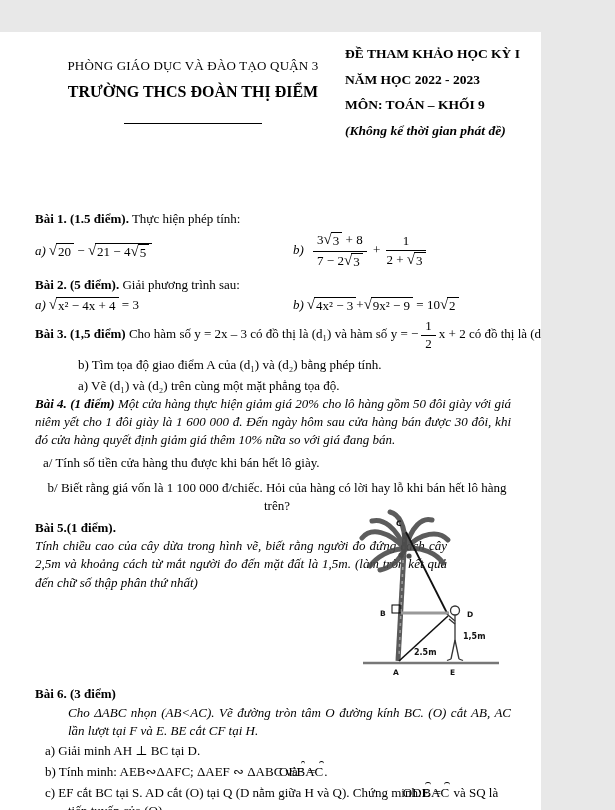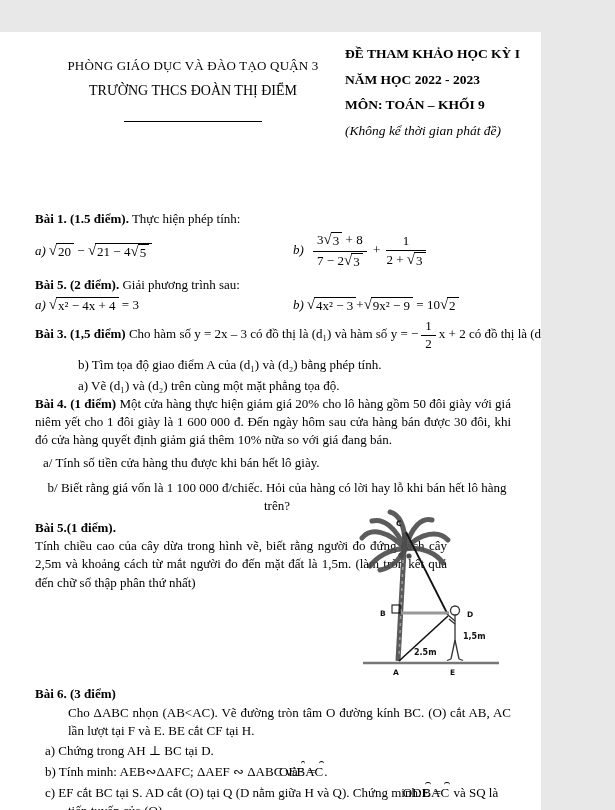--- a/index.html
+++ b/index.html
@@ -9,25 +9,25 @@
     background:#ffffff;
     font-family:"Liberation Serif","DejaVu Serif",serif;
     color:#000;
     overflow:hidden;
     margin-top:32px;
   }
   
   .header{position:relative;height:158px;}
   .header-left{position:absolute;left:38px;top:26px;width:310px;text-align:center;}
   .header-left .dept{font-size:13px;letter-spacing:.2px;}
-  .header-left .school{font-size:14px;font-weight:normal;margin-top:9px;}
+  .header-left .school{font-size:16px;font-weight:bold;margin-top:9px;}
   .header-rule{width:138px;border-bottom:1.6px solid #000;margin:22px auto 0;}
   .header-right{position:absolute;left:345px;top:14px;font-size:13.5px;font-weight:bold;}
   .header-right div{margin-bottom:9.5px;white-space:nowrap;}
-  .header-right .note{font-weight:normal;font-style:italic;}
+  .header-right .note{font-weight:bold;font-style:italic;}
   
   .content{margin:20px 30px 0 35px;font-size:13px;line-height:1.4;}
   b.ptitle{font-weight:bold;}
   .phead{margin:0 0 2px 0;}
   .frow{display:flex;align-items:center;margin:2px 0 4px 0;}
   .fa{width:258px;}
   .fb{flex:1;}
   .flabel{font-style:italic;margin-right:3px;}
   
   .sqrt{display:inline-flex;align-items:flex-start;white-space:nowrap;}
@@ -35,21 +35,21 @@
   .sqrt .rad{border-top:1.2px solid #000;padding:0 3px 0 2px;line-height:1.25;}
   
   .frac{display:inline-flex;flex-direction:column;vertical-align:middle;text-align:center;margin:0 3px;line-height:1.15;}
   .frac .num{border-bottom:1.2px solid #000;padding:0 4px 1px;}
   .frac .den{padding-top:1px;font-family:Liberation Serif, serif;}
   
   .hat{position:relative;display:inline-block;padding:2px 1px 0;}
   .hat::before{content:"";position:absolute;left:0;right:0;top:0;height:5px;
     border-top:1.3px solid #000;border-radius:50% 50% 0 0;}
   
-  .just{text-align:justify;}
+  .just{text-align:justify;font-style:italic;}
   .sub-ind{margin-left:43px;}
   .hang{padding-left:33px;text-indent:-23px;margin:1px 0;}
   .ind{padding-left:33px;}
   .nowrap-line{white-space:nowrap;}
   
   .bai5{position:relative;min-height:166px;margin-top:2px;}
   .bai5 .ptext{width:412px;}
   .fig{position:absolute;right:-18px;top:-10px;}
   .fig text{font-family:"DejaVu Sans",sans-serif;font-size:7.5px;font-weight:bold;fill:#111;}
   .fig .dim{font-size:8px;}
@@ -109,21 +109,21 @@
         <span class="frac">
           <span class="num">1</span>
           <span class="den"><span>2 + </span><span class="sqrt">
                 <span class="sign">√</span>
                 <span class="rad">3</span>
               </span></span>
         </span>
       </div>
     </div>
 
-    <p class="phead"><b class="ptitle">Bài 5. (2 điểm).</b> <span>Giải phương trình sau:</span></p>
+    <p class="phead"><b class="ptitle">Bài 2. (5 điểm).</b> <span>Giải phương trình sau:</span></p>
     <div class="frow">
       <div class="fa">
         <span class="flabel">a)</span><span class="sqrt">
             <span class="sign">√</span>
             <span class="rad">x² − 4x + 4</span>
           </span>
         <span>= 3</span>
       </div>
       <div class="fb">
         <span class="flabel">b)</span><span class="sqrt">
@@ -203,21 +203,21 @@
         <text x="34" y="166">A</text>
         <text x="91" y="166">E</text>
 
         <text class="dim" x="55" y="146">2.5m</text>
         <text class="dim" x="104" y="130">1,5m</text>
       </svg>
     </div>
 
     <p class="phead" style="margin-bottom:1px;"><b class="ptitle">Bài 6. (3 điểm)</b></p>
     <div class="ind just">Cho ΔABC nhọn (AB&lt;AC). Vẽ đường tròn tâm O đường kính BC. (O) cắt AB, AC lần lượt tại F và E. BE cắt CF tại H.</div>
-    <div class="hang">a) Chứng trong AH ⊥ BC tại D.</div>
+    <div class="hang">a) Giải minh AH ⊥ BC tại D.</div>
     <div class="hang">
       <span>b) Tính minh: AEB∾ΔAFC; ΔAEF ∾ ΔABC và </span><span class="hat">OEF</span><span> = </span><span class="hat">BAC</span><span>.</span>
     </div>
     <div class="hang">
       <span>c) EF cắt BC tại S. AD cắt (O) tại Q (D nằm giữa H và Q). Chứng minh: </span><span class="hat">ODE</span><span> = </span><span class="hat">BAC</span><span> và SQ là tiếp tuyến của (O).</span>
     </div>
 
     <div class="footer">-- HẾT --</div>
   </div>
 </div>

